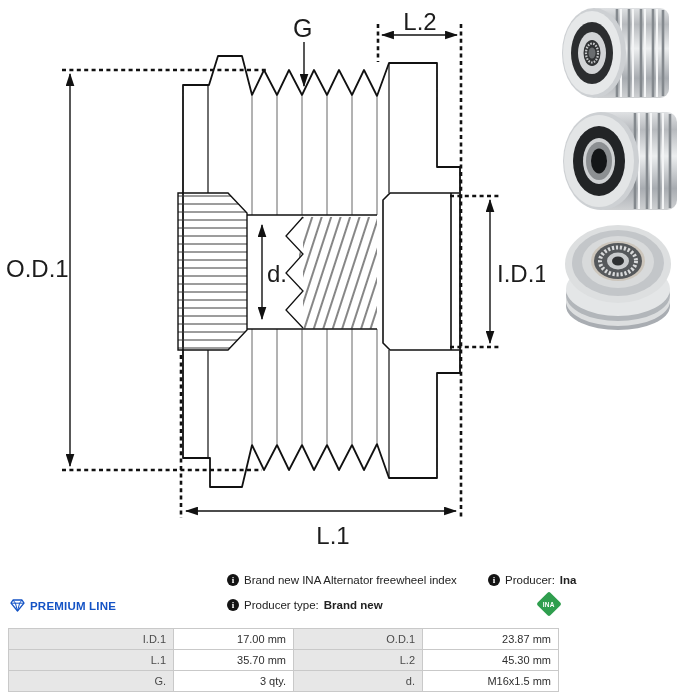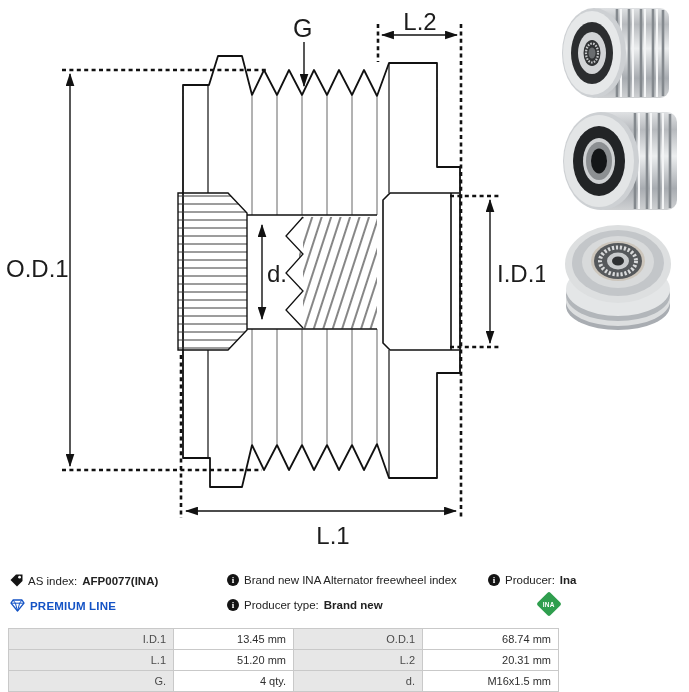--- a/index.html
+++ b/index.html
@@ -162,28 +162,20 @@
       <ellipse cx="69" cy="43" rx="27" ry="20" fill="#97672f" opacity="0.18"></ellipse>
       <ellipse cx="69" cy="43" rx="24" ry="18" fill="#55585b"></ellipse>
       <ellipse cx="69" cy="43" rx="18" ry="13.5" fill="none" stroke="#d9dadb" stroke-width="4" stroke-dasharray="2.2 1.8"></ellipse>
       <ellipse cx="69" cy="43" rx="11" ry="8.5" fill="#c9cbcd"></ellipse>
       <ellipse cx="69" cy="43" rx="6" ry="4.5" fill="#2e3032"></ellipse>
     </svg>
   </div>
 
   <div class="hdr">
 
-    <div class="h-item" style="left:10px;top:8px;">
-      <svg width="13" height="13" viewBox="0 0 13 13">
-        <path d="M0.5,6 L6,0.5 H12.5 V7 L7,12.5 Z" fill="#141414"></path>
-        <circle cx="9.6" cy="3.2" r="1.4" fill="#fff"></circle>
-      </svg>
-      <span>AS index:</span>
-      <b>AFP0077(INA)</b>
-    </div>
 
     <div class="h-item premium" style="left:10px;top:33px;color:#1453c5;text-align:right;">
       <svg width="15" height="13" viewBox="0 0 15 13">
         <polygon points="3,1 12,1 14,4.2 7.5,12 1,4.2" fill="none" stroke="#1453c5" stroke-width="1.3" stroke-linejoin="round"></polygon>
         <path d="M1,4.2 H14 M3,1 L5.4,4.2 L7.5,12 M12,1 L9.6,4.2 L7.5,12" fill="none" stroke="#1453c5" stroke-width="1"></path>
       </svg>
       <span>PREMIUM LINE</span>
     </div>
 
     <div class="h-item" style="left:227px;top:8px;">
@@ -213,32 +205,32 @@
   <table class="specs">
     <colgroup>
         <col style="width:165px">
         <col style="width:120px">
         <col style="width:129px">
         <col style="width:136px">
       </colgroup>
     <tbody>
       <tr>
         <td class="lbl">I.D.1</td>
-        <td class="val">13.45 mm</td>
+        <td class="val">17.00 mm</td>
         <td class="lbl">O.D.1</td>
-        <td class="val">68.74 mm</td>
+        <td class="val">23.87 mm</td>
       </tr>
       <tr>
         <td class="lbl">L.1</td>
-        <td class="val">51.20 mm</td>
+        <td class="val">35.70 mm</td>
         <td class="lbl">L.2</td>
-        <td class="val">20.31 mm</td>
+        <td class="val">45.30 mm</td>
       </tr>
       <tr>
         <td class="lbl">G.</td>
-        <td class="val">4 qty.</td>
+        <td class="val">3 qty.</td>
         <td class="lbl">d.</td>
         <td class="val">M16x1.5 mm</td>
       </tr>
     </tbody>
   </table>
 
 </div>
 
 </body></html>

